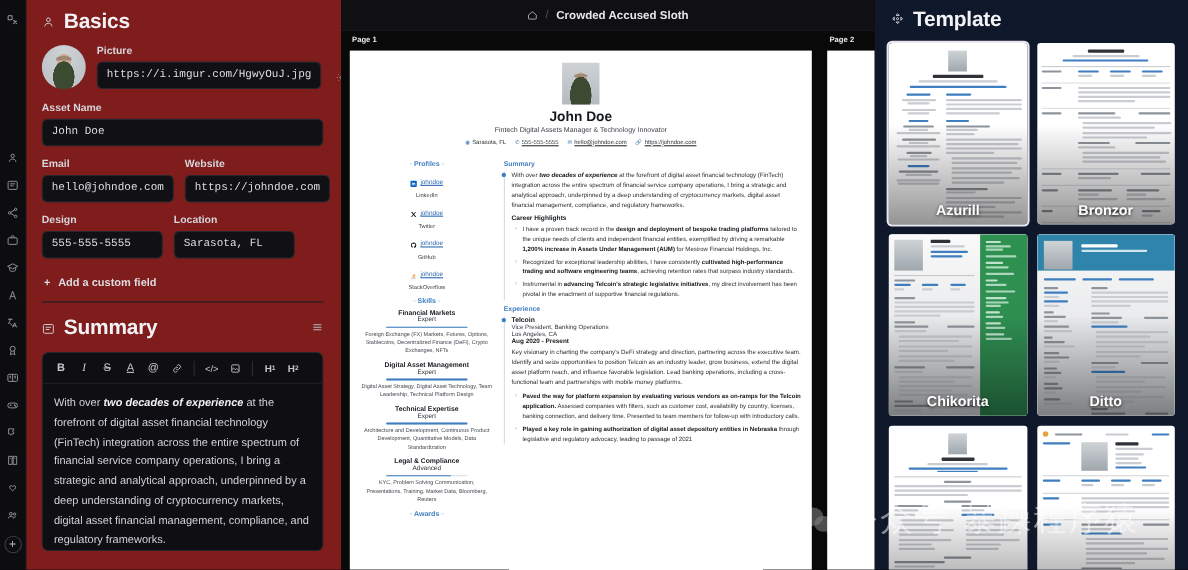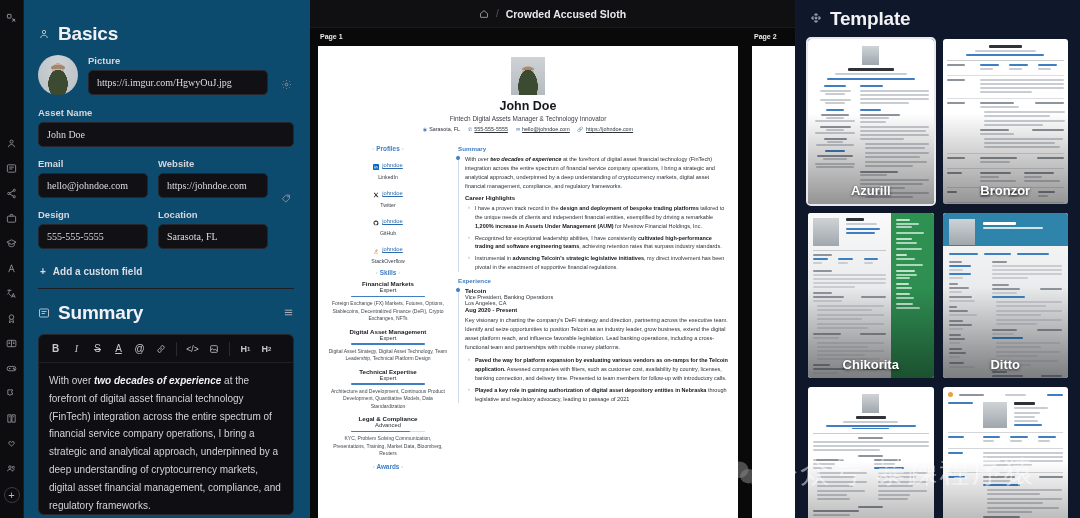--- a/index.html
+++ b/index.html
@@ -25,22 +25,22 @@
   }
   .rail-ico svg { width: 11px; height: 11px; display: block; }
   .rail-add {
     margin-top: 6px; width: 16px; height: 16px; border: 1px solid #3a3a42;
     border-radius: 50%; color: #b9b9c0; display: flex; align-items: center;
     justify-content: center; font-size: 11px; line-height: 1; cursor: pointer;
   }
 
   
   .editor {
-    width: 286px; flex: 0 0 286px; background: #0c4a6e;
-    padding: 14px 16px 0 14px; overflow: hidden; position: relative;
+    width: 286px; flex: 0 0 286px; background: #7f1d1d;
+    padding: 0 16px 0 14px; overflow: hidden; position: relative;
   }
   .sec-head { display: flex; align-items: center; gap: 8px; padding: 9px 0 10px 0; }
   .sec-head .s-ico { color: #c9c9d1; display: flex; }
   .sec-head .s-ico svg { width: 12px; height: 12px; }
   .sec-title { font-size: 19px; font-weight: bold; color: #f2f2f5; letter-spacing: -0.2px; }
   .sec-head .s-menu { margin-left: auto; color: #b8b8c0; cursor: pointer; }
 
   .pic-row { display: flex; align-items: flex-end; gap: 10px; margin-bottom: 12px; }
   .avatar {
     width: 40px; height: 40px; border-radius: 50%; flex: 0 0 40px;
@@ -53,21 +53,21 @@
   }
   .avatar::after{
     content:""; position:absolute; left:13px; top:10px; width:14px; height:4px;
     background:#7a6552; border-radius:50% 50% 0 0; opacity:.55;
   }
   .pic-field { flex: 1; }
   .lbl { font-size: 9.5px; color: #d6d6dc; font-weight: bold; margin-bottom: 4px; display: block; }
   .inp {
     width: 100%; height: 25px; background: #111115; border: 1px solid #26262c;
     border-radius: 5px; color: #dcdce2; font-size: 10px; padding: 0 8px;
-    display: flex; align-items: center; font-family: Liberation Serif, serif;
+    display: flex; align-items: center; font-family: Liberation Mono, monospace;
   }
   .trail-ico { width: 16px; flex: 0 0 16px; color: #9a9aa2; display:flex; align-items:center; justify-content:center; margin-bottom:5px;}
   .trail-ico svg { width: 11px; height: 11px; }
   .field { margin-bottom: 11px; }
   .two-col { display: flex; gap: 10px; align-items: flex-end; }
   .two-col .field { flex: 1; margin-bottom: 11px; }
   .addfield {
     display: flex; align-items: center; gap: 7px; color: #dcdce2; font-size: 10px;
     font-weight: bold; padding: 6px 0 11px 2px; cursor: pointer;
   }

